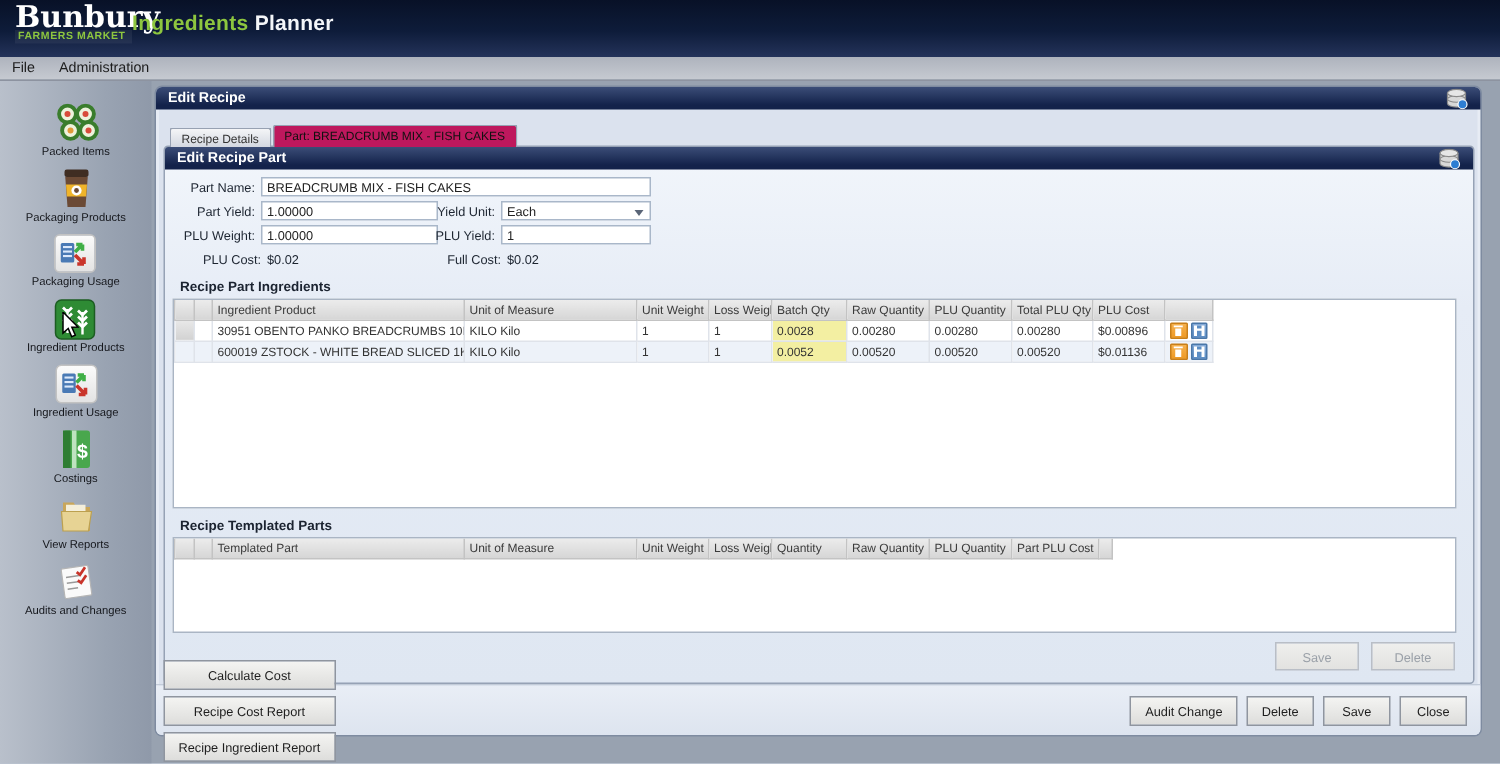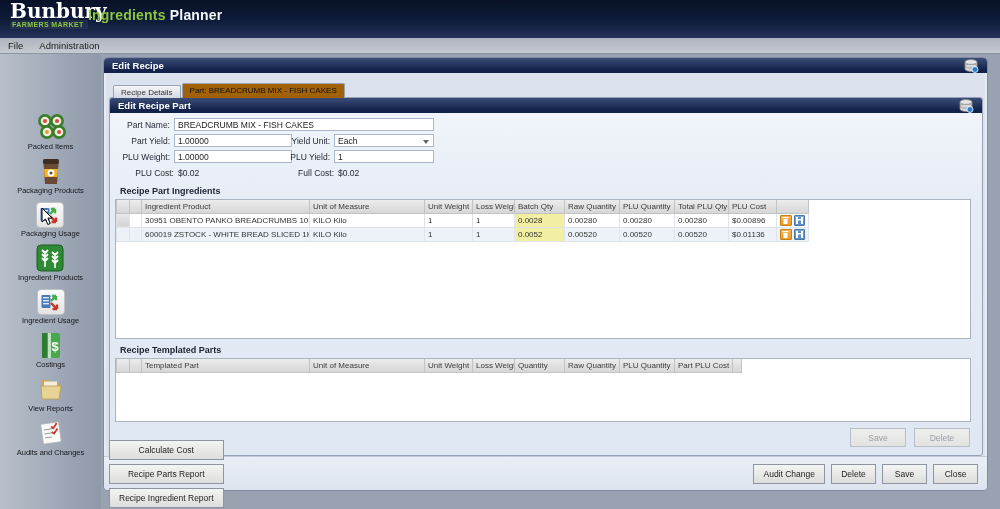--- a/index.html
+++ b/index.html
@@ -20,42 +20,42 @@
 
   
   .menubar { position:absolute; left:0; top:38px; width:1000px; height:16px;
              background:linear-gradient(#aeb3bd,#c6cad1); border-bottom:1px solid #8d93a0;
              display:flex; align-items:center; }
   .menu-item { font-size:9.5px; color:#1c1c1c; padding:2px 8px; cursor:default; }
 
   
   .sidebar { position:absolute; left:0; top:54px; width:101px; height:455px;
              background:linear-gradient(90deg,#b9c0cb,#99a3b2 70%,#8f99a9);
-             padding-top:14px; display:flex; flex-direction:column; align-items:center;justify-content:center; }
+             padding-top:14px; display:flex; flex-direction:column; align-items:center; }
   .side-item { display:flex; flex-direction:column; align-items:center; margin-bottom:7px; cursor:pointer; }
   .icon-box { width:34px; height:27px; display:flex; align-items:center; justify-content:center; }
   .white-tile { background:linear-gradient(#fbfbfb,#e3e3e3); border:1px solid #c2c2c2; border-radius:4px;
                 width:28px; height:26px; display:flex; align-items:center; justify-content:center; }
   .side-label { font-size:7.5px; color:#15171c; margin-top:2px; text-align:center; max-width:92px; line-height:8px; }
 
   
   .window { position:absolute; left:103px; top:57px; width:885px; height:434px;
             background:#dbe2ee; border:1px solid #7e8ba0; border-radius:5px;
             box-shadow:0 0 0 2px rgba(255,255,255,0.35) inset; }
   .titlebar { position:absolute; left:0; top:0; right:0; height:15px;
               background:linear-gradient(#3b4d77,#13224a 80%);
               border-radius:4px 4px 0 0; color:#fff; font-size:9.5px; font-weight:bold;
               display:flex; align-items:center; padding:0 8px; }
   .titlebar .spacer { flex:1; }
 
   .tabs { position:absolute; left:9px; top:25px; display:flex; align-items:flex-end; height:15px; z-index:3; }
   .tab { font-size:8px; color:#333; padding:2px 7px 2px 7px; height:13px;
          background:linear-gradient(#f4f5f7,#d3d8e1); border:1px solid #97a1b2; border-bottom:none;
          border-radius:2px 2px 0 0; margin-right:1px; cursor:pointer; white-space:nowrap; }
-  .tab.active { background:#a16207; height:15px; font-weight:normal; color:#111; }
+  .tab.active { background:#be185d; height:15px; font-weight:normal; color:#111; }
 
   .inner { position:absolute; left:5px; top:39px; width:874px; height:359px;
            background:linear-gradient(#f2f6fb,#e6ecf6 30%,#dfe7f2); border:1px solid #96a2b5; border-radius:3px; }
   .inner-titlebar { position:absolute; left:0; top:0; right:0; height:15px;
               background:linear-gradient(#3b4d77,#13224a 80%); border-radius:2px 2px 0 0;
               color:#fff; font-size:9.5px; font-weight:bold; display:flex; align-items:center; padding:0 8px; }
 
   .frow { position:absolute; height:14px; font-size:8.5px; color:#1c2430; }
   .flabel { position:absolute; width:58px; text-align:right; top:2px; }
   .fval { position:absolute; top:2px; color:#1c2430; }
@@ -432,21 +432,21 @@
     <div class="inner-btnrow">
       <button class="btn disabled">Save</button>
       <button class="btn disabled">Delete</button>
     </div>
 
   </div>
 
   <div class="footer">
     <div class="left-group">
       <button class="btn">Calculate Cost</button>
-      <button class="btn">Recipe Parts Report</button>
+      <button class="btn">Recipe Cost Report</button>
       <button class="btn">Recipe Ingredient Report</button>
     </div>
     <div class="spacer"></div>
     <div class="right-group">
       <button class="btn">Audit Change</button>
       <button class="btn">Delete</button>
       <button class="btn">Save</button>
       <button class="btn">Close</button>
     </div>
   </div>

